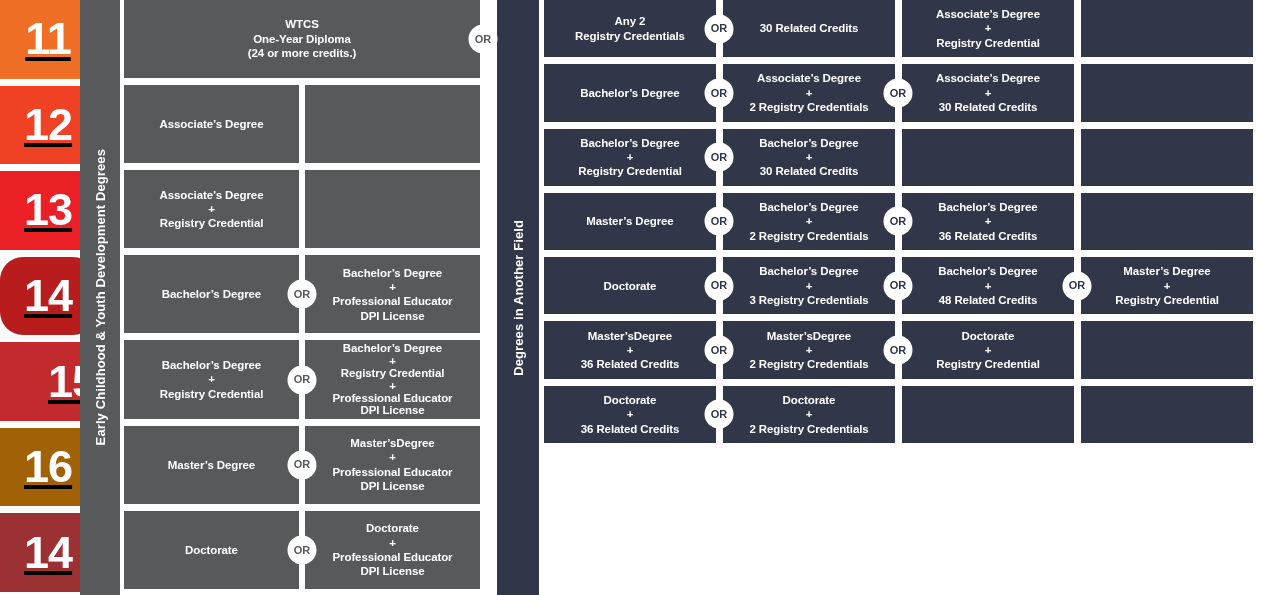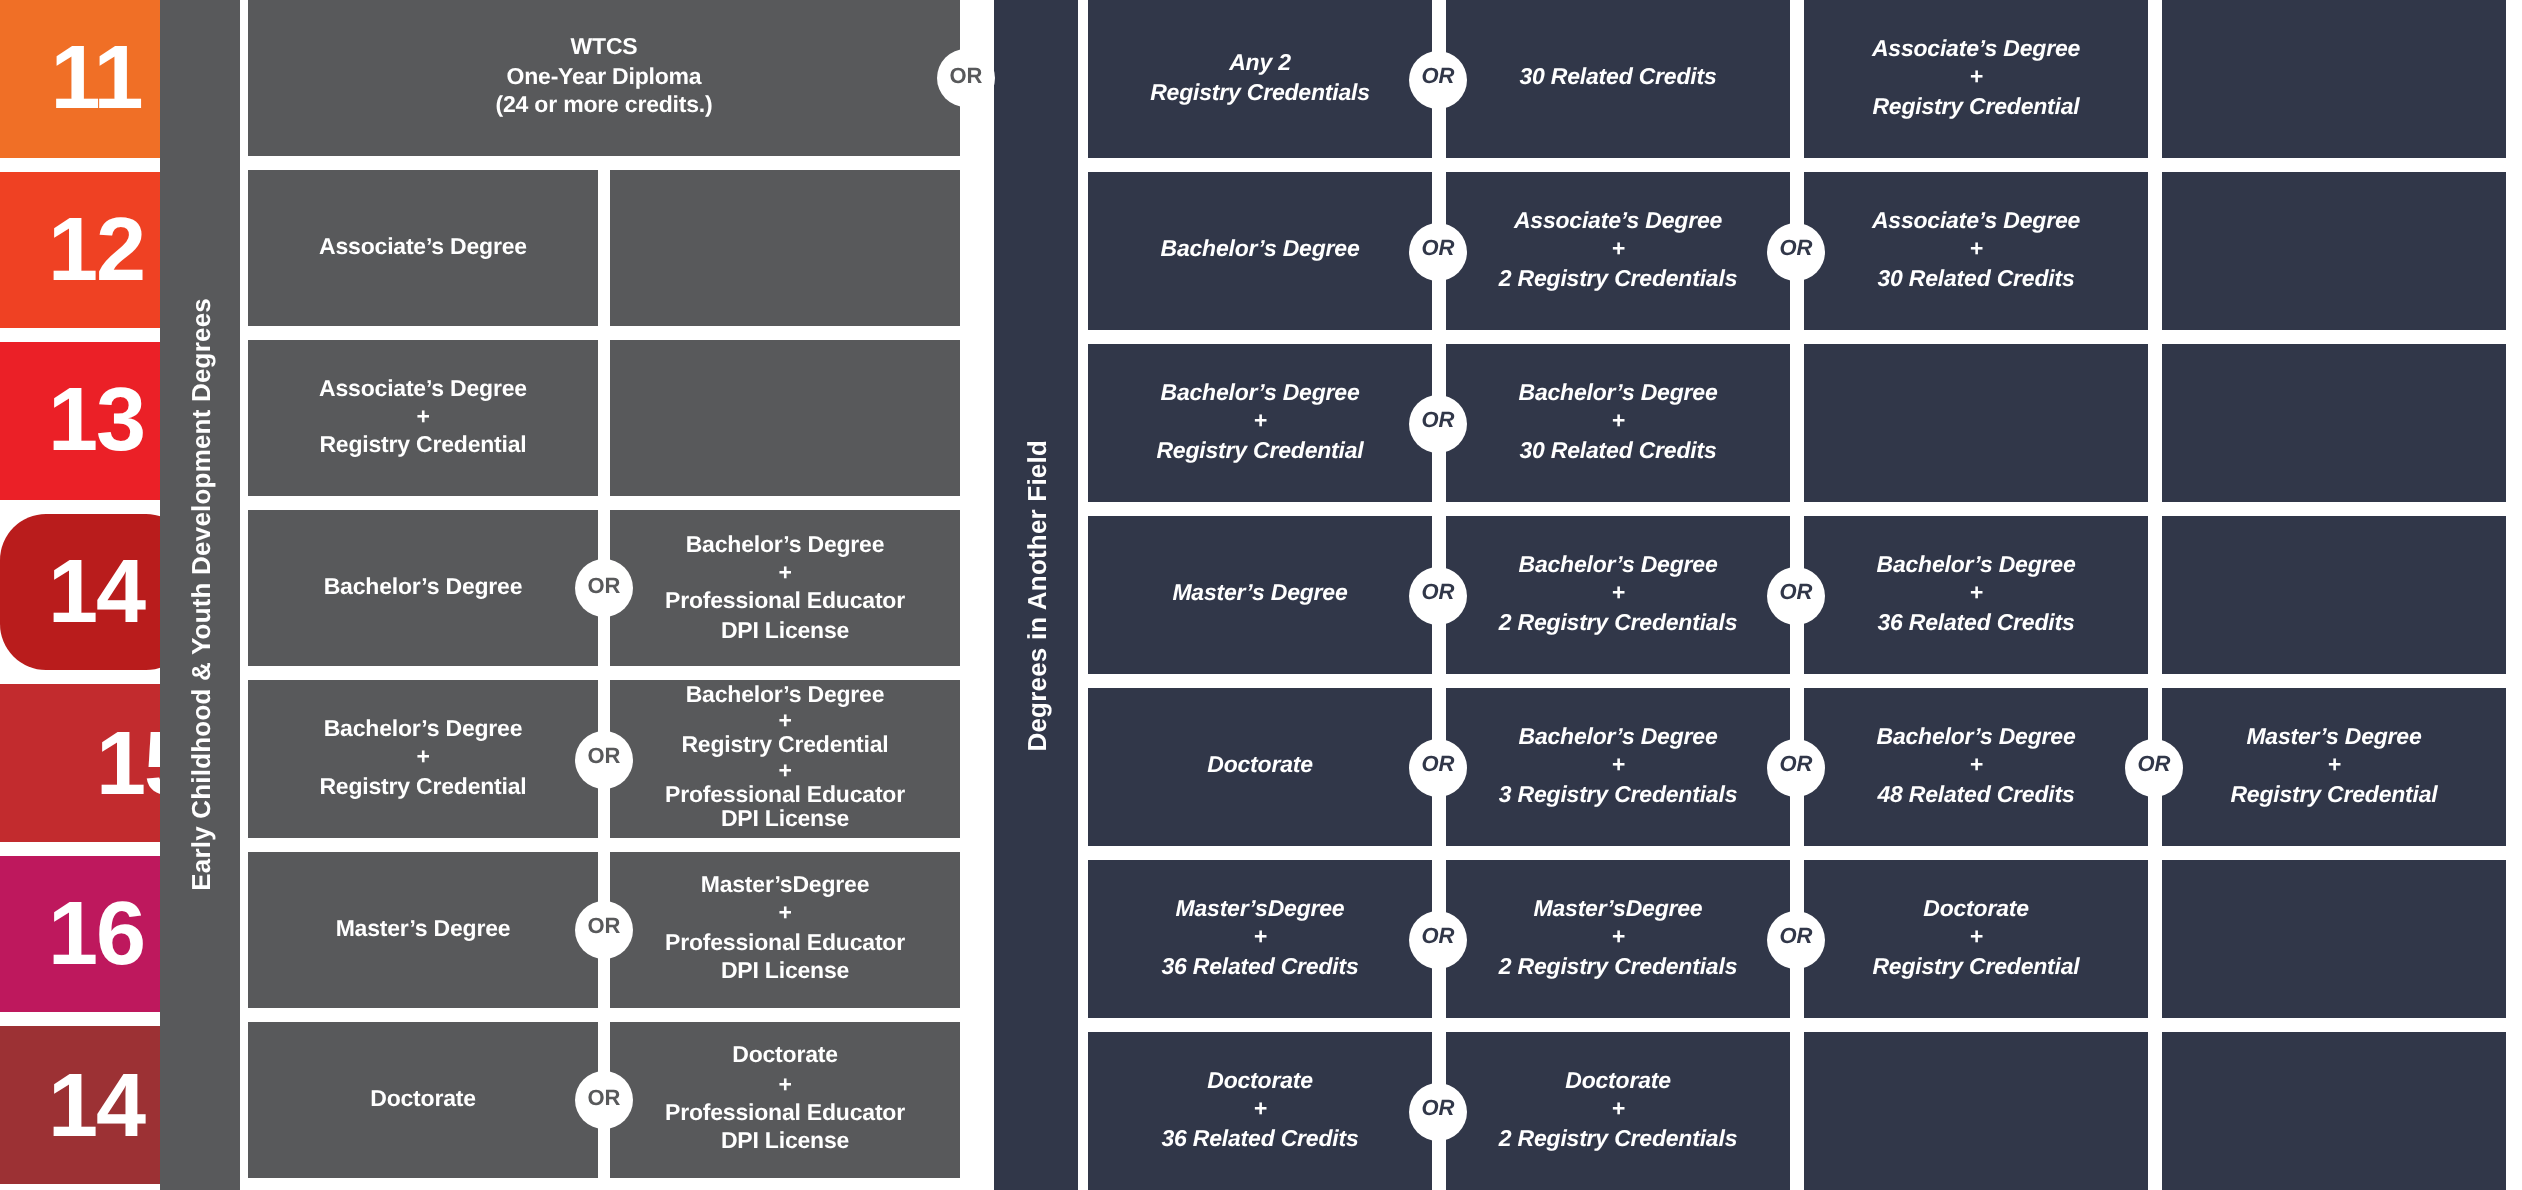--- a/index.html
+++ b/index.html
@@ -17,20 +17,21 @@
 
   
   .numbers {
     width: 76px;
     height: 592px;
     display: grid;
     grid-template-rows: repeat(7, 1fr);
     row-gap: 7px;
     margin-right: 4px;
     flex: none;
+    text-decoration: underline;
   }
   .num-box {
     display: flex;
     align-items: center;
     justify-content: center;
     color: #ffffff;
     font-weight: bold;
     font-size: 45px;
     letter-spacing: -1px;
   }
@@ -57,21 +58,21 @@
   }
 
   
   .grid {
     display: grid;
     grid-template-rows: repeat(7, 1fr);
     row-gap: 7px;
     flex: none;
   }
   .grid.left  { width: 356px; height: 589px; margin-right: 17px; }
-  .grid.right { width: 709px; height: 595px; font-style: italic; }
+  .grid.right { width: 709px; height: 443px; }
 
   .row { display: flex; gap: 6px; }
   .grid.right .row { gap: 7px; }
 
   .cell {
     position: relative;
     flex: 1;
     display: flex;
     flex-direction: column;
     align-items: center;
@@ -112,21 +113,21 @@
 <body>
 
 <div class="canvas">
 
   <div class="numbers" id="numbers-col">
       <div class="num-box" style="background: rgb(240, 111, 38);">11</div>
       <div class="num-box" style="background: rgb(239, 65, 35); text-align: right;">12</div>
       <div class="num-box" style="background: rgb(235, 32, 39);">13</div>
       <div class="num-box" style="background: #b91c1c; border-radius: 23px;">14</div>
       <div class="num-box" style="background: rgb(194, 43, 46); padding-left: 48px;">15</div>
-      <div class="num-box" style="background: #be185d;">16</div>
+      <div class="num-box" style="background: #a16207;">16</div>
       <div class="num-box" style="background: rgb(156, 49, 52);">14</div>
     </div>
 
   <div class="strip gray">
     <div class="strip-label">Early Childhood &amp; Youth Development Degrees</div>
   </div>
 
   <div class="grid left" id="left-grid">
       <div class="row">
         <div class="cell gray-cell">

